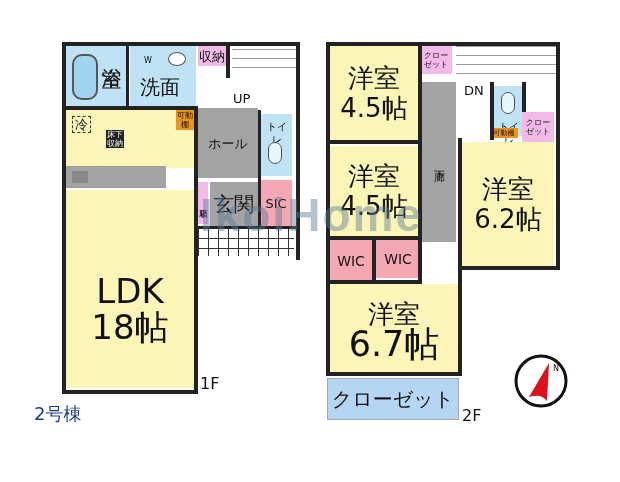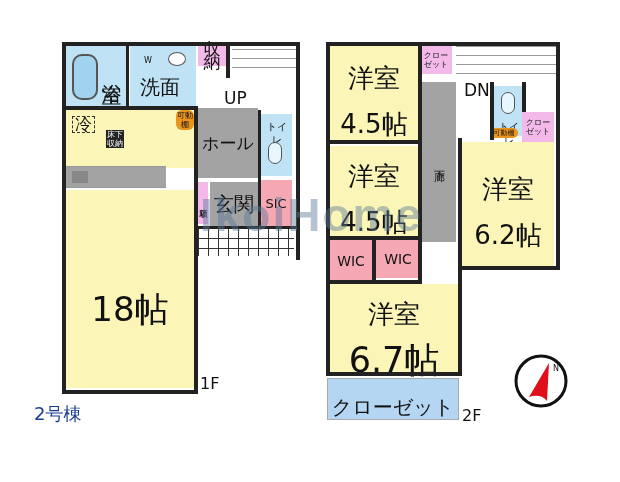--- a/index.html
+++ b/index.html
@@ -4,25 +4,25 @@
 <style>
   html,body{margin:0;padding:0;background:#fff;}
   body{width:620px;height:482px;position:relative;overflow:hidden;font-family:"DejaVu Sans","Liberation Sans",sans-serif;}
   .abs{position:absolute;box-sizing:border-box;}
   .wall{position:absolute;background:#222;}
   .room{position:absolute;box-sizing:border-box;display:flex;align-items:center;justify-content:center;text-align:center;color:#111;}
   .yellow{background:#fbf6b7;}
   .blue{background:#bfe3f5;}
   .pink{background:#f3b9e8;}
   .red{background:#f5a8b3;}
-  .orange{background:#e8941d;border-radius:6px;}
+  .orange{background:#e8941d;}
   .white{background:#a3a3a3;}
   .big{font-size:34px;line-height:36px;}
-  .mid{font-size:22px;line-height:24px;margin-top:16px;}
-  .sm{font-size:17px;line-height:13px;}
+  .mid{font-size:22px;line-height:24px;}
+  .sm{font-size:13px;line-height:13px;}
   .xs{font-size:8px;line-height:9px;}
   .stairs{background-image:repeating-linear-gradient(0deg,#fff 0 8px,#999 8px 9px);}
   .tiles{background-color:#fff;background-image:linear-gradient(#333 1px,transparent 1px),linear-gradient(90deg,#333 1px,transparent 1px);background-size:10px 10px;}
   .lbl{position:absolute;color:#111;}
   .watermark{position:absolute;font-family:"Liberation Sans",sans-serif;font-weight:bold;color:rgba(90,120,150,0.45);letter-spacing:2px;}
 </style>
 </head>
 <body>
 
 <div class="abs" style="left:62px;top:42px;width:238px;height:352px;">
@@ -36,21 +36,21 @@
     <span class="lbl xs" style="left:14px;top:10px;">W</span>
     <span class="lbl" style="left:10px;top:28px;font-size:20px;">洗面</span>
     <div class="abs" style="left:38px;top:6px;width:18px;height:14px;border:1px solid #555;border-radius:50%;background:#fff;"></div>
   </div>
 
   <div class="room pink" style="left:136px;top:4px;width:28px;height:20px;">
     <span class="sm">収納</span>
   </div>
 
   <div class="abs stairs" style="left:170px;top:4px;width:64px;height:30px;"></div>
-  <span class="lbl sm" style="left:162px;top:50px;">UP</span>
+  <span class="lbl sm" style="left:171px;top:50px;">UP</span>
 
   <div class="room white" style="left:136px;top:66px;width:60px;height:70px;">
     <span class="sm">ホール</span>
   </div>
 
   <div class="room blue" style="left:198px;top:72px;width:32px;height:62px;">
     <span class="lbl sm" style="left:2px;top:6px;font-size:10px;">トイレ</span>
     <div class="abs" style="left:8px;top:28px;width:14px;height:22px;border:1px solid #555;border-radius:7px;background:#e8f6fd;"></div>
   </div>
 
@@ -72,20 +72,21 @@
     <span class="lbl sm" style="left:6px;top:6px;border:1px dashed #333;padding:1px 2px;">冷</span>
     <span class="lbl xs" style="left:40px;top:20px;width:18px;background:#222;color:#fff;">床下収納</span>
     <span class="lbl xs orange" style="left:110px;top:0px;padding:1px;">可動棚</span>
   </div>
 
   <div class="abs white" style="left:4px;top:124px;width:100px;height:22px;border-top:1px solid #999;border-bottom:1px solid #999;">
     <div class="abs" style="left:6px;top:4px;width:16px;height:12px;background:#888;"></div>
   </div>
 
   <div class="room yellow" style="left:4px;top:148px;width:128px;height:198px;flex-direction:column;padding-top:40px;">
+    <span class="big">LDK</span>
     <span class="big">18帖</span>
   </div>
 
   <div class="wall" style="left:0;top:0;width:238px;height:4px;"></div>
   <div class="wall" style="left:0;top:0;width:4px;height:352px;"></div>
   <div class="wall" style="left:0;top:348px;width:136px;height:4px;"></div>
   <div class="wall" style="left:132px;top:64px;width:4px;height:288px;"></div>
   <div class="wall" style="left:234px;top:0;width:4px;height:218px;"></div>
   <div class="wall" style="left:0;top:64px;width:136px;height:4px;"></div>
   <div class="wall" style="left:64px;top:0;width:3px;height:64px;"></div>

